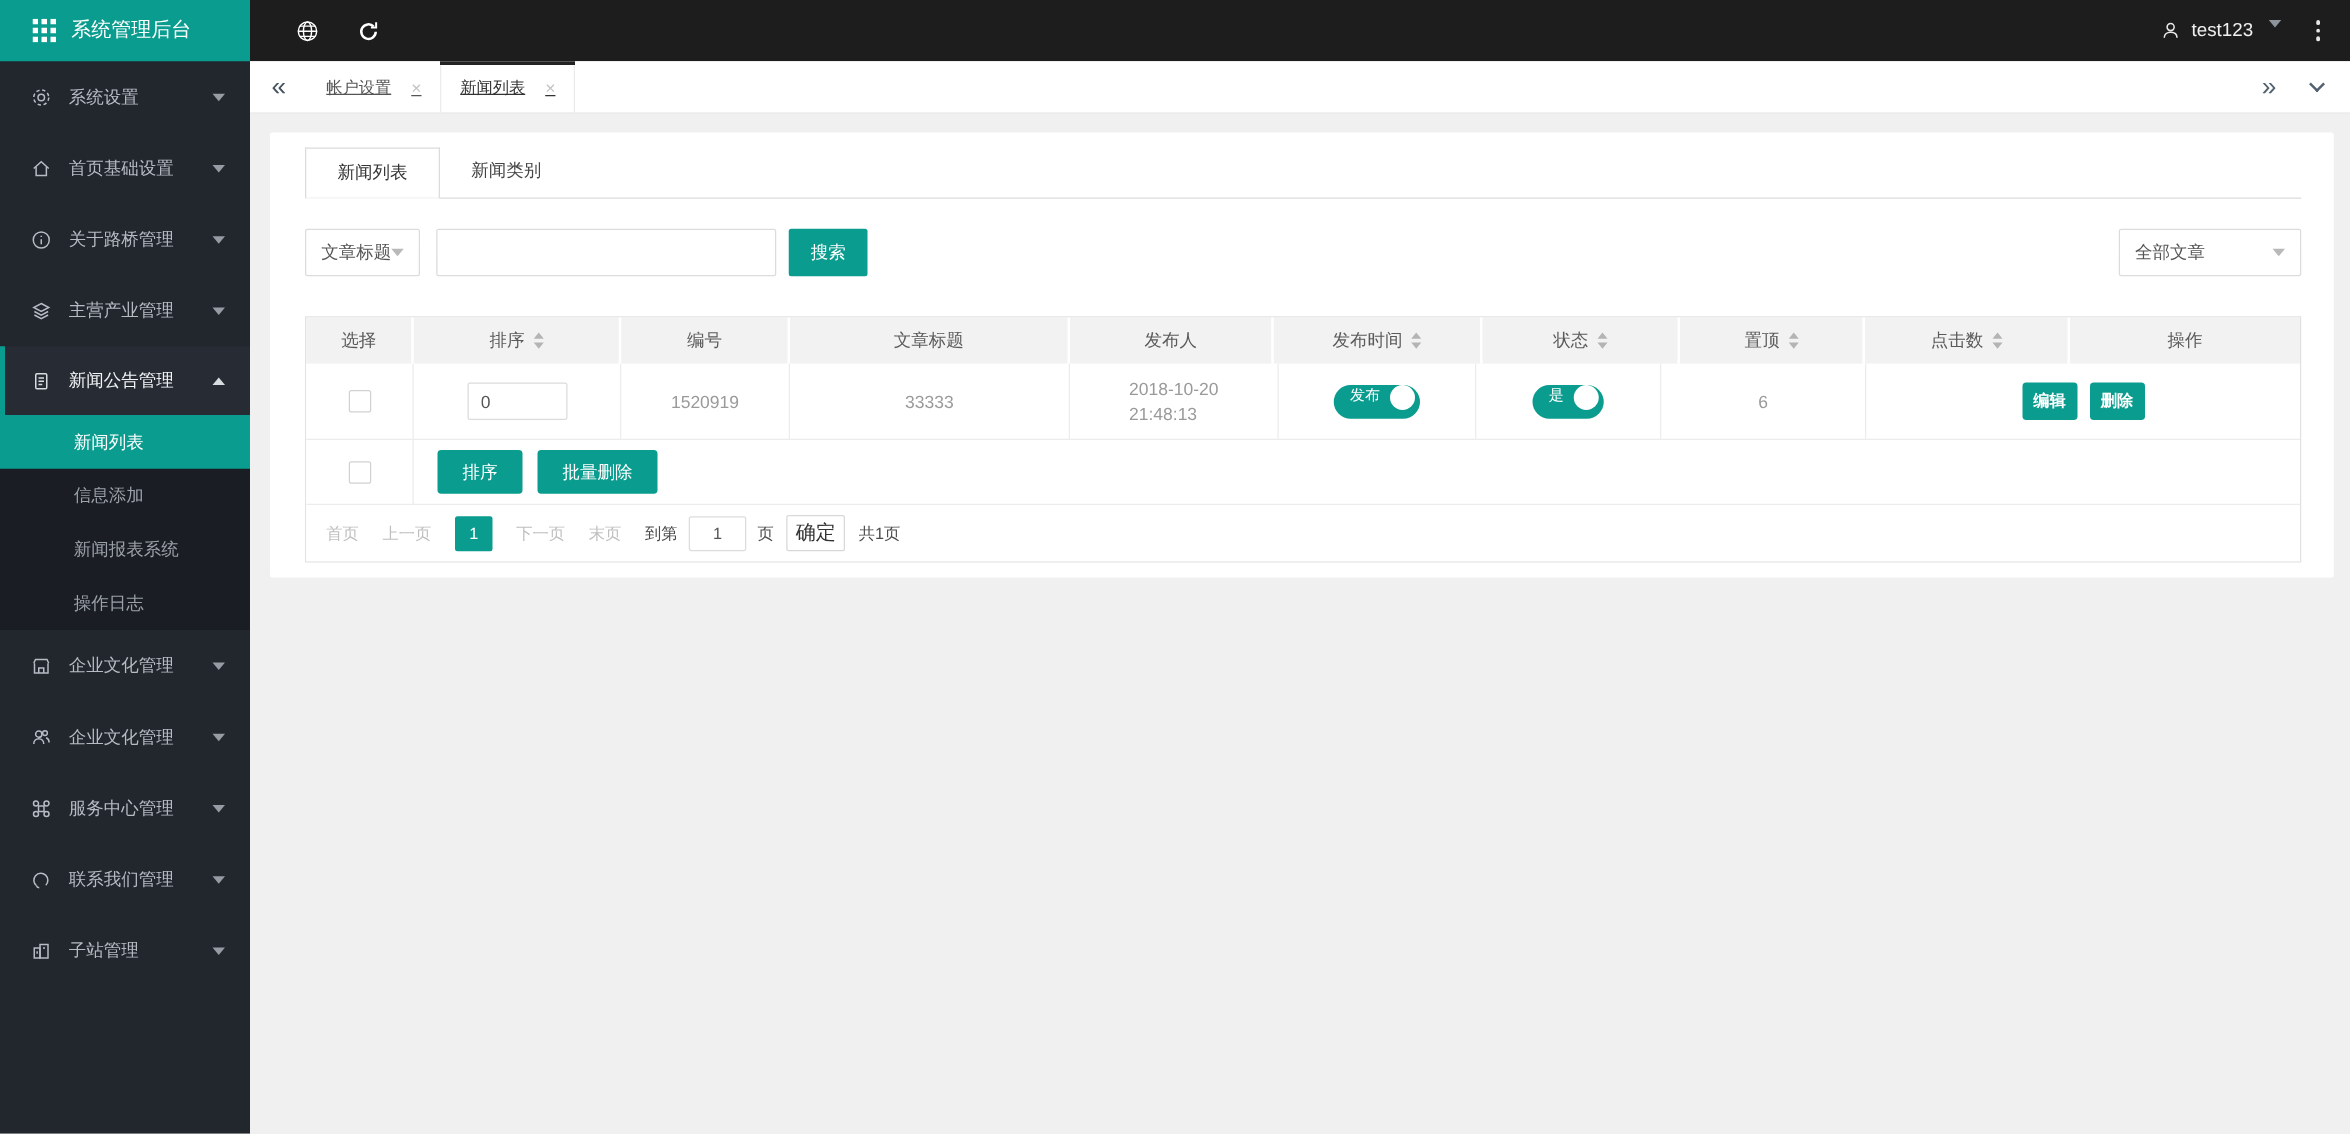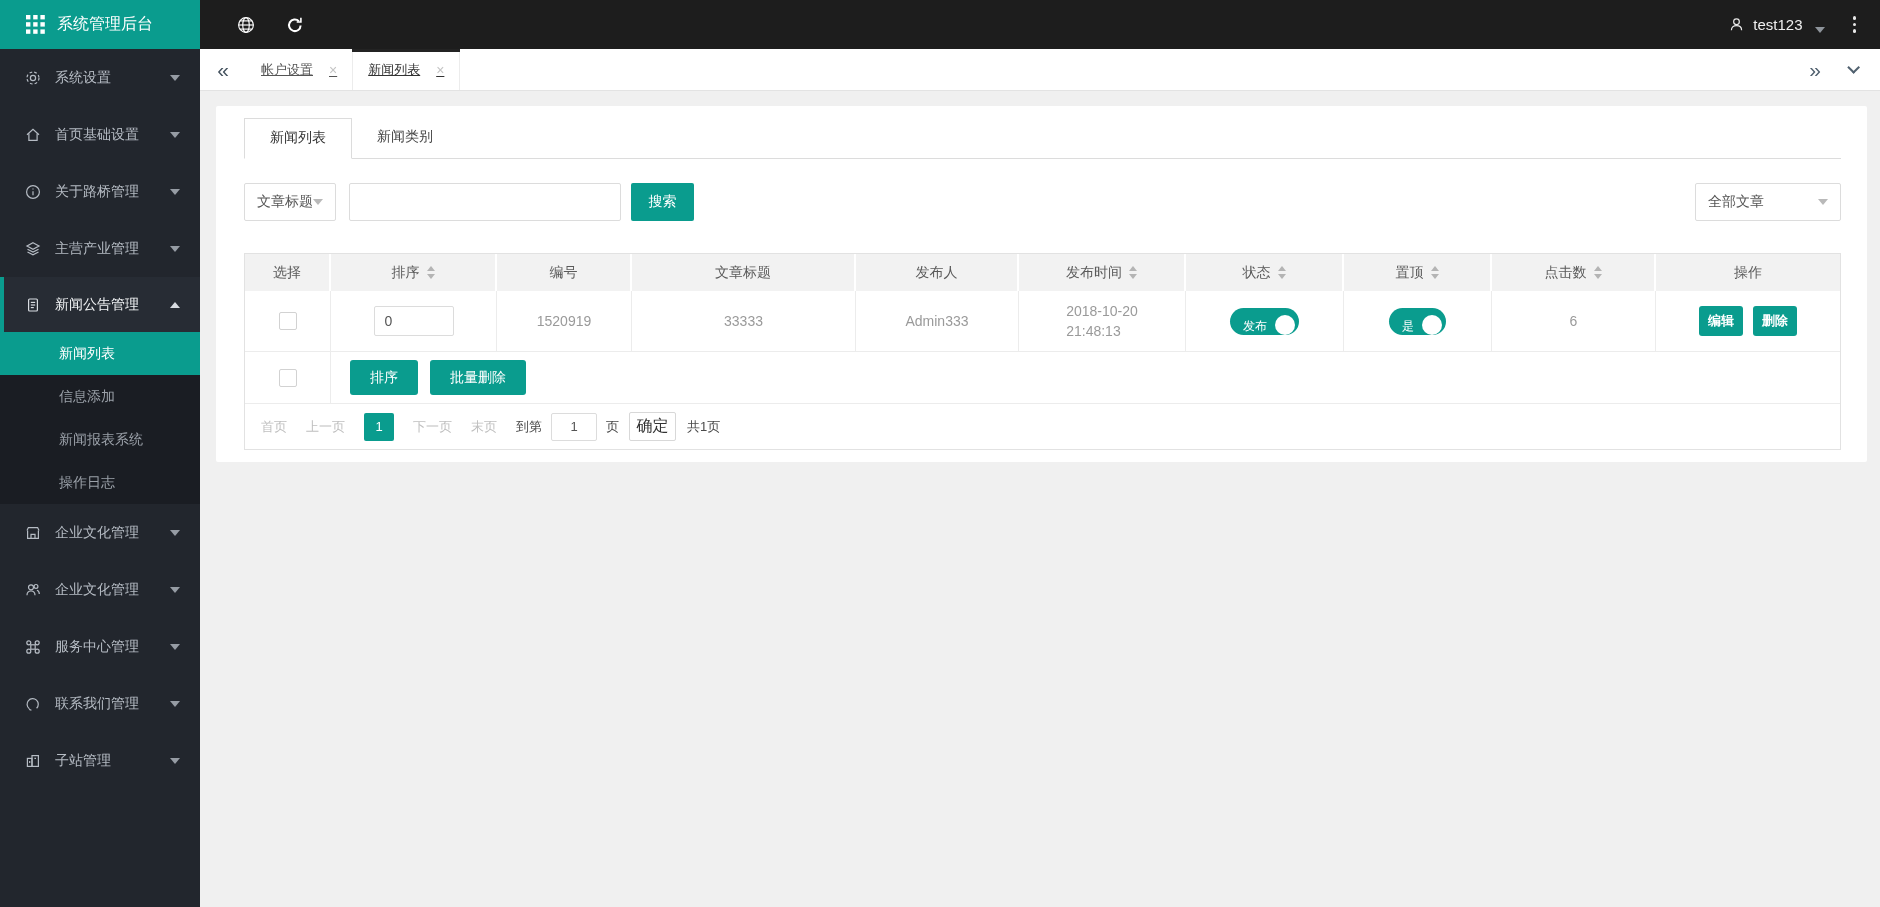--- a/index.html
+++ b/index.html
@@ -21,21 +21,21 @@
   .nav-item.parent-open { height:55px; background:#272c34; border-left:4px solid var(--accent); padding-left:20px; color:#f2f4f6; }
   .submenu { background:var(--side-sub); }
   .sub-item { height:43px; display:flex; align-items:center; padding-left:59px; color:#9ba1a9; font-size:14px; cursor:pointer; }
   .sub-item.active { background:var(--accent); color:#fff; }
 
   
   .main { flex:1; display:flex; flex-direction:column; min-width:0; }
   .topbar { height:49px; background:var(--topbar); display:flex; align-items:center; color:#f0f0f0; flex-shrink:0; }
   .topbar .left-icons { display:flex; align-items:center; gap:30px; margin-left:36px; }
   .topbar .spacer { flex:1; }
-  .user-area { display:flex; align-items:flex-end; gap:8px; font-size:15px; }
+  .user-area { display:flex; align-items:flex-start; gap:8px; font-size:15px; }
   .user-caret { width:0; height:0; border-left:5px solid transparent; border-right:5px solid transparent; border-top:6px solid #8e949b; margin-left:4px; }
   .dots { display:flex; flex-direction:column; gap:3px; margin:0 20px 0 24px; padding:4px; cursor:pointer; }
   .dots i { width:3.5px; height:3.5px; border-radius:50%; background:#e8e8e8; }
 
   
   .tabbar { height:42px; background:#fff; border-bottom:1px solid #e3e3e3; display:flex; align-items:stretch; flex-shrink:0; }
   .tab-scroll-btn { width:46px; display:flex; align-items:center; justify-content:center; font-size:21px; color:#45535f; cursor:pointer; }
   .wtab { display:flex; align-items:center; padding:0 15px; font-size:13px; color:#555; border-right:1px solid #ececec; cursor:pointer; position:relative;text-decoration:underline; }
   .wtab:first-of-type { border-left:1px solid #ececec; }
   .wtab.active { color:#333; }
@@ -74,21 +74,21 @@
   .sorter { display:inline-flex; flex-direction:column; gap:2.5px; margin-left:7px; }
   .sorter i { width:0; height:0; border-left:4px solid transparent; border-right:4px solid transparent; }
   .sorter .up { border-bottom:5px solid #b4b4b4; }
   .sorter .dn { border-top:5px solid #b4b4b4; }
   .tbody-row { height:61px; border-bottom:1px solid #ececec; color:#9a9a9a; font-size:14px; background:#fff; }
   .tbody-row .c { border-right:1px solid #ececec; }
   .tbody-row .c:last-child { border-right:none; }
   .checkbox { width:18px; height:18px; border:1px solid #d2d2d2; border-radius:2px; background:#fff; cursor:pointer; }
   .sort-input { width:80px; height:30px; border:1px solid #dcdcdc; border-radius:2px; padding:0 10px; font-size:14px; color:#555; outline:none; }
   .datetime { text-align:left; line-height:20px; }
-  .switch { height:27px; background:var(--accent); border-radius:14px; display:inline-flex; align-items:flex-end; color:#fff; font-size:12px; padding:0 4px 0 13px; cursor:pointer; }
+  .switch { height:27px; background:var(--accent); border-radius:14px; display:inline-flex; align-items:flex-start; color:#fff; font-size:12px; padding:0 4px 0 13px; cursor:pointer; }
   .switch .knob { width:20px; height:20px; background:#fff; border-radius:50%; margin-left:8px; }
   .mini-btn { background:var(--accent); color:#fff; border:none; border-radius:3px; font-size:13px; font-weight:bold; padding:6px 9px; margin:0 5px; cursor:pointer; }
   .foot-row { height:52px; border-bottom:1px solid #ececec; background:#fff; }
   .foot-row .c0 { border-right:1px solid #ececec; }
   .foot-actions { flex:1; display:flex; align-items:center; padding-left:19px; gap:12px; }
   .btn-teal { background:var(--accent); color:#fff; border:none; border-radius:3px; font-size:14px; height:35px; padding:0 20px; cursor:pointer; }
 
   
   .pagination { height:45px; display:flex; align-items:center; padding-left:16px; font-size:13px; background:#fff; }
   .pg-link { color:#bfbfbf; margin-right:19px; cursor:pointer; }
@@ -372,21 +372,20 @@
 
           <div class="tr tbody-row">
             <div class="c c0">
                 <span class="checkbox"></span>
               </div>
             <div class="c c1">
                 <input class="sort-input" type="text" value="0" style="">
               </div>
             <div class="c c2">1520919</div>
             <div class="c c3">33333</div>
-            <div class="c c4">Admin333</div>
             <div class="c c5">
               <div class="datetime">
                 <div>2018-10-20</div>
                 <div>21:48:13</div>
               </div>
             </div>
             <div class="c c6">
               <span class="switch">
                 <span>发布</span>
                 <span class="knob"></span>

